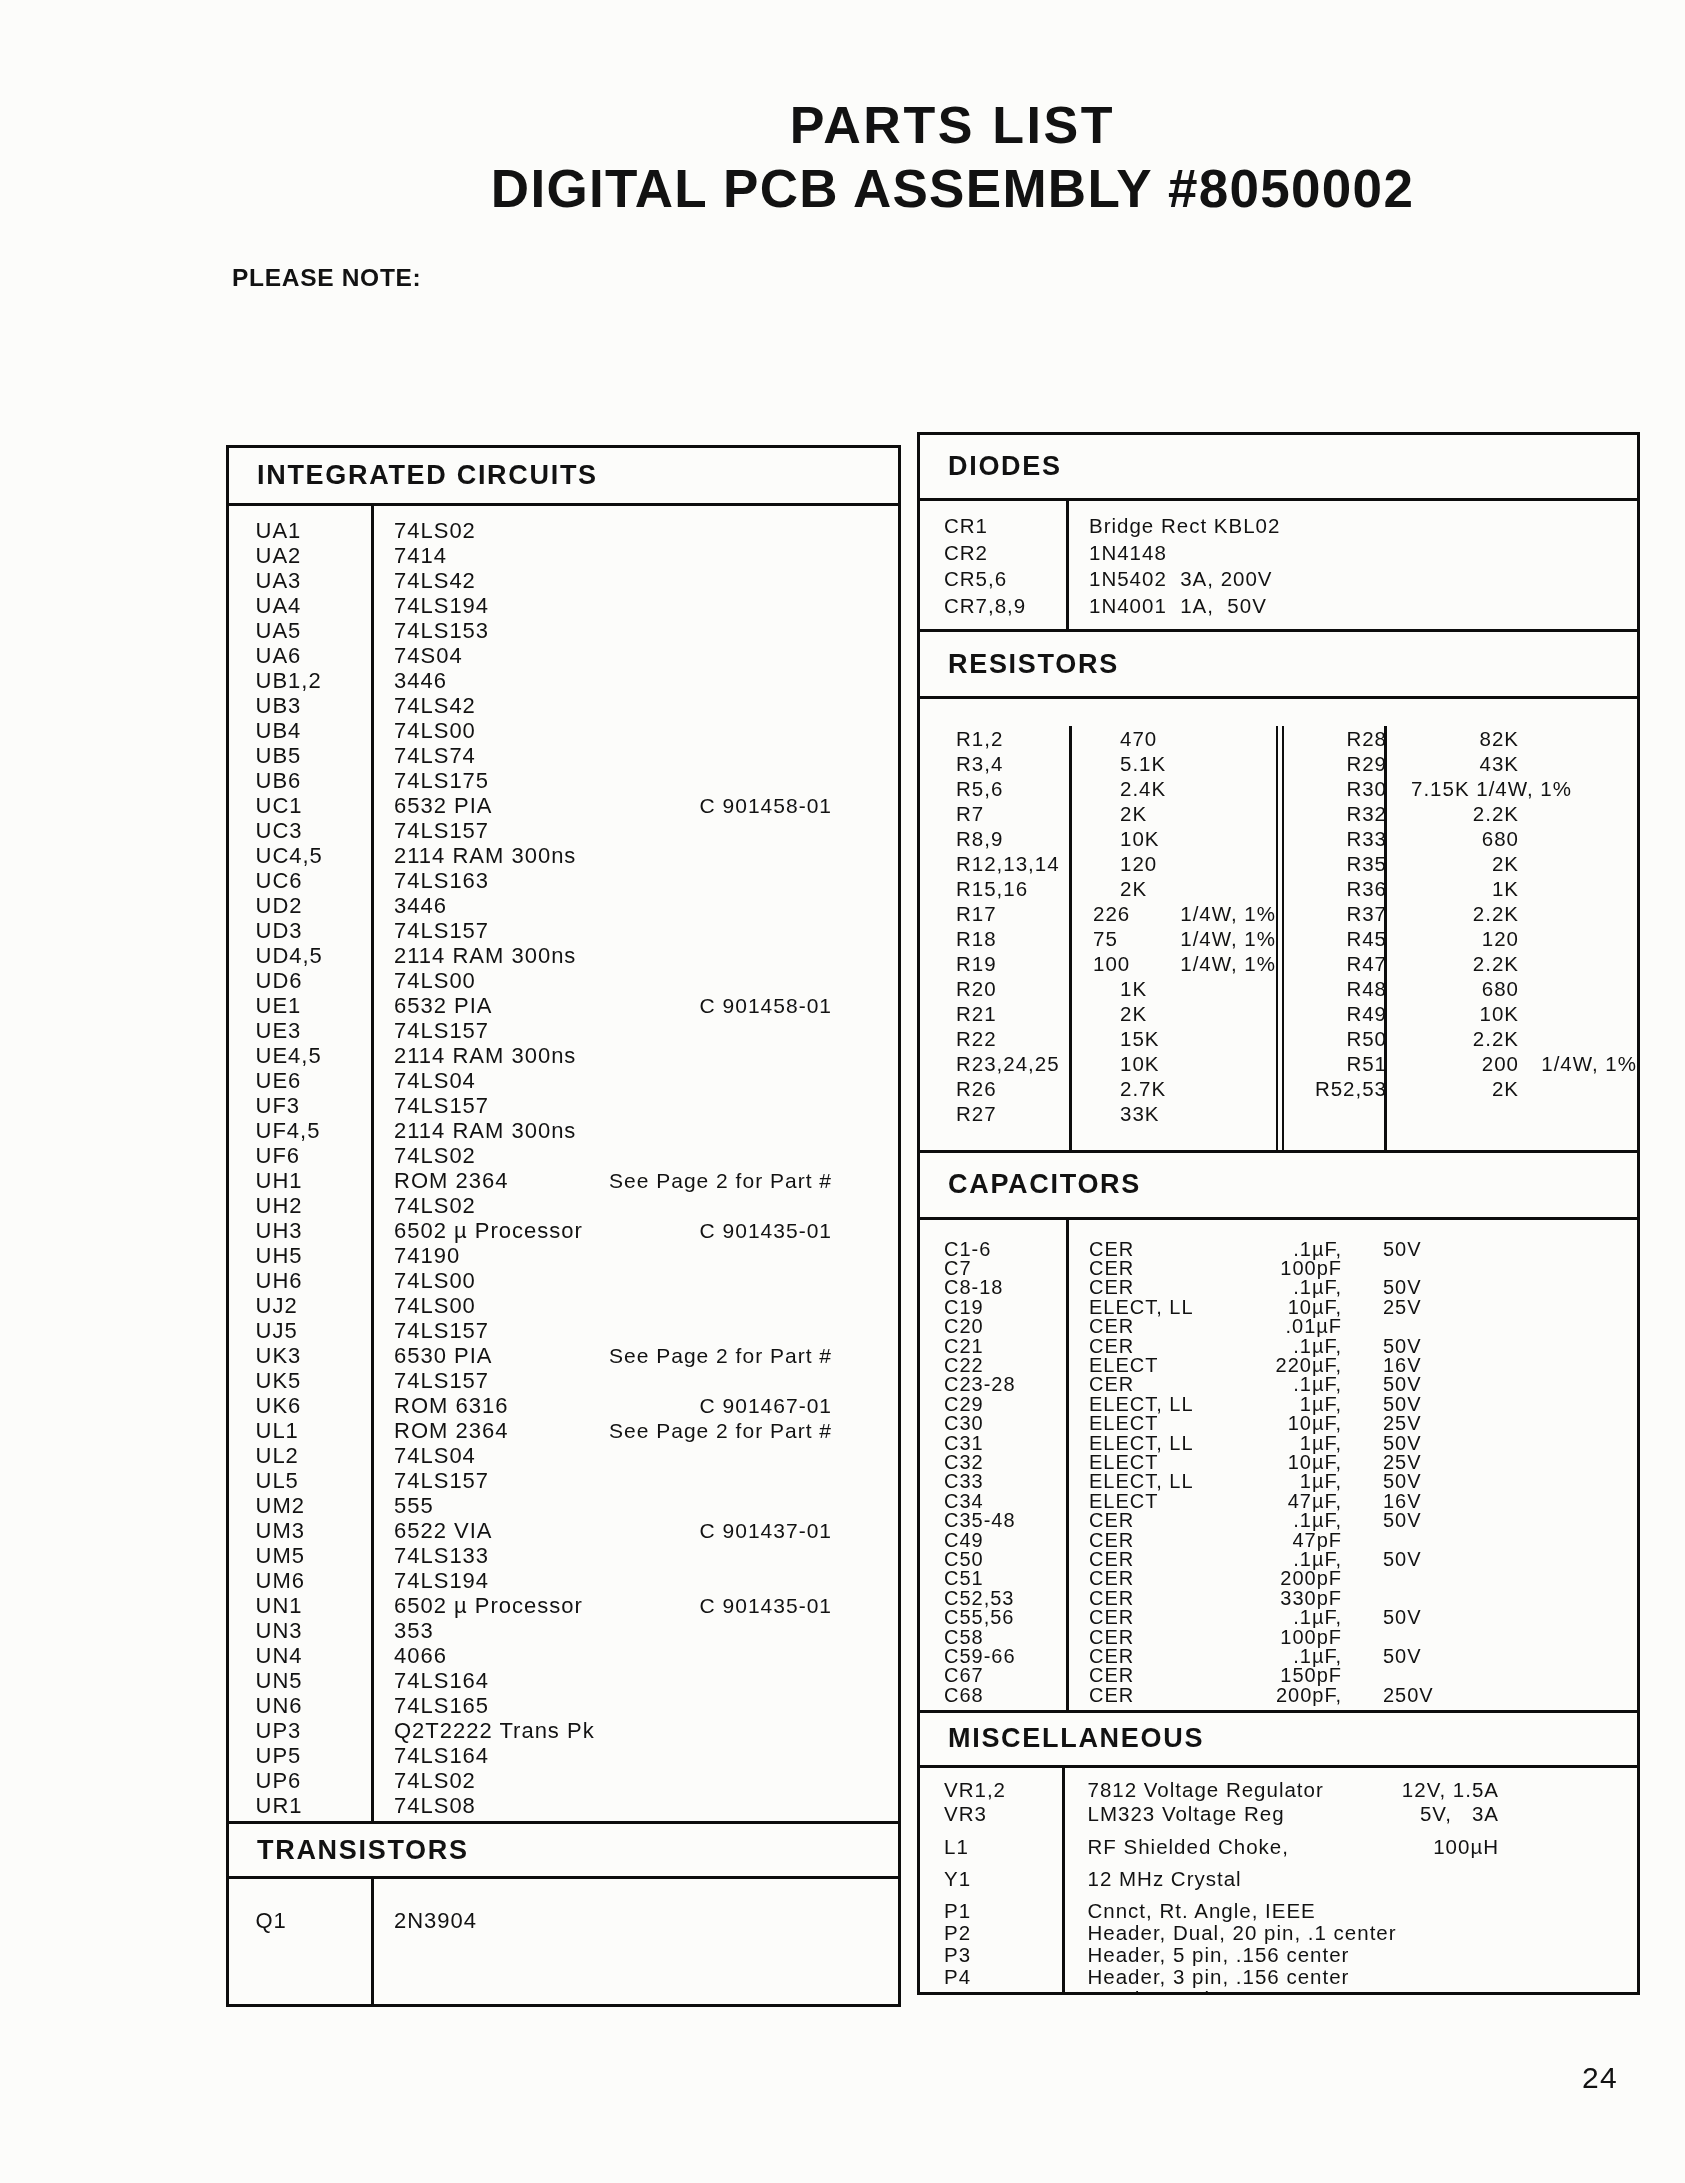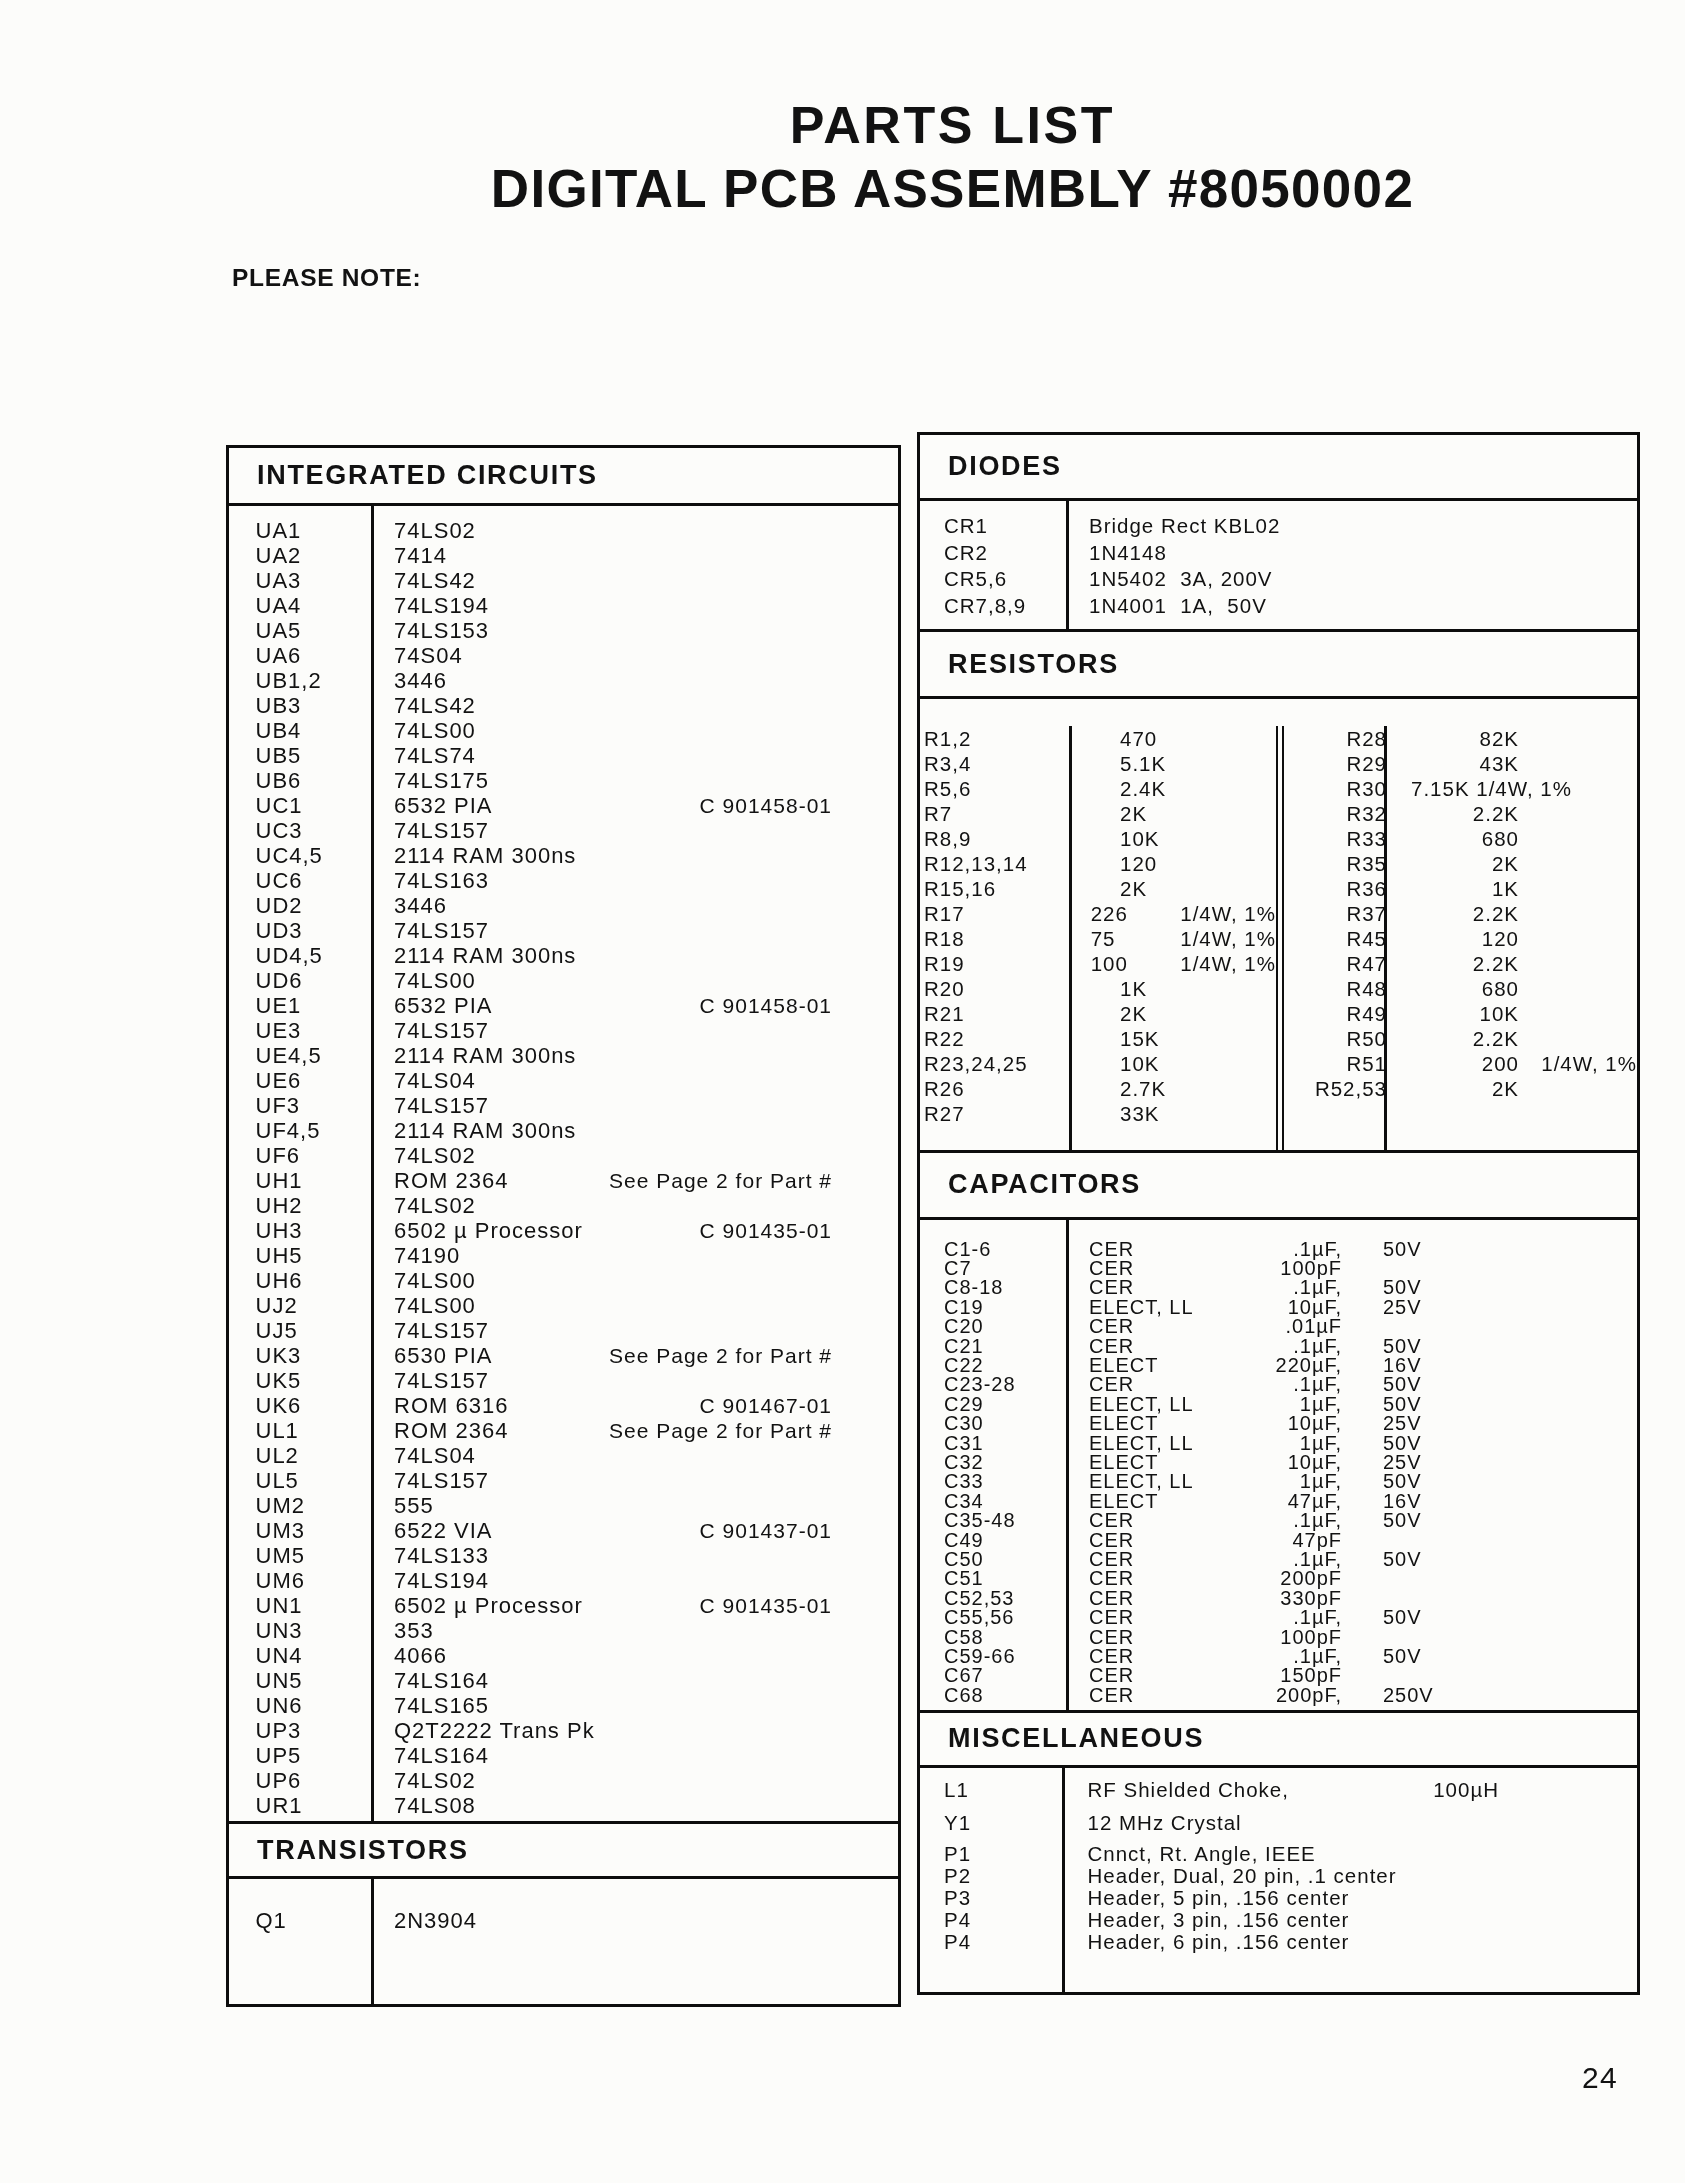--- a/index.html
+++ b/index.html
@@ -51,21 +51,21 @@
   .di-row .c-ref{width:148px; padding-left:24px;}
   .di-row .c-part{flex:1; padding-left:21px;}
   
   .res-table{height:424px; display:flex; flex-direction:row; padding-top:26.5px;}
   .res-group{position:relative; box-sizing:border-box;}
   .res-g1{width:358px; border-right:2.6px solid #0d0d0d;}
   .res-g1 .vdiv{left:149px;}
   .res-g2{flex:1; border-left:2.6px solid #0d0d0d; margin-left:4px;text-align:right;}
   .res-g2 .vdiv{left:100px;}
   .res-row{font-size:20.5px; line-height:25px;}
-  .res-g1 .c-ref{width:176px; padding-left:4px;}
+  .res-g1 .c-ref{width:176px; padding-left:36px;}
   .res-g2 .c-ref{width:103px; padding-left:16px;}
   .res-row .c-val{width:132px; padding-left:24px;}
   .res-row .c-spec{flex:1;}
   
   .cap-table{height:490px; padding-top:20px;}
   .cap-table .vdiv{left:146px;}
   .cap-row{font-size:20px; line-height:19.4px;}
   .cap-row .c-ref{width:148px; padding-left:24px;}
   .cap-row .c-type{width:175px; padding-left:21px;}
   .cap-row .c-val{width:99px; text-align:right;}
@@ -723,20 +723,32 @@
     <span class="cell c-val">200pF,</span>
     <span class="cell c-volt">250V</span>
   </div>
       </div>
 
     <div class="band band-mid band-small">
       <span>MISCELLANEOUS</span>
     </div>
     <div class="tablewrap misc-table">
       <div class="vdiv"></div>
+    <div class="misc-group">
+          <div class="row misc-row">
+    <span class="cell c-ref">VR1,2</span>
+    <span class="cell c-desc">7812 Voltage Regulator</span>
+    <span class="cell c-spec">12V, 1.5A</span>
+  </div>
+          <div class="row misc-row">
+    <span class="cell c-ref">VR3</span>
+    <span class="cell c-desc">LM323 Voltage Reg</span>
+    <span class="cell c-spec">5V,   3A</span>
+  </div>
+        </div>
         <div class="misc-group">
           <div class="row misc-row">
     <span class="cell c-ref">L1</span>
     <span class="cell c-desc">RF Shielded Choke,</span>
     <span class="cell c-spec">100µH</span>
   </div>
         </div>
         <div class="misc-group">
           <div class="row misc-row">
     <span class="cell c-ref">Y1</span>

